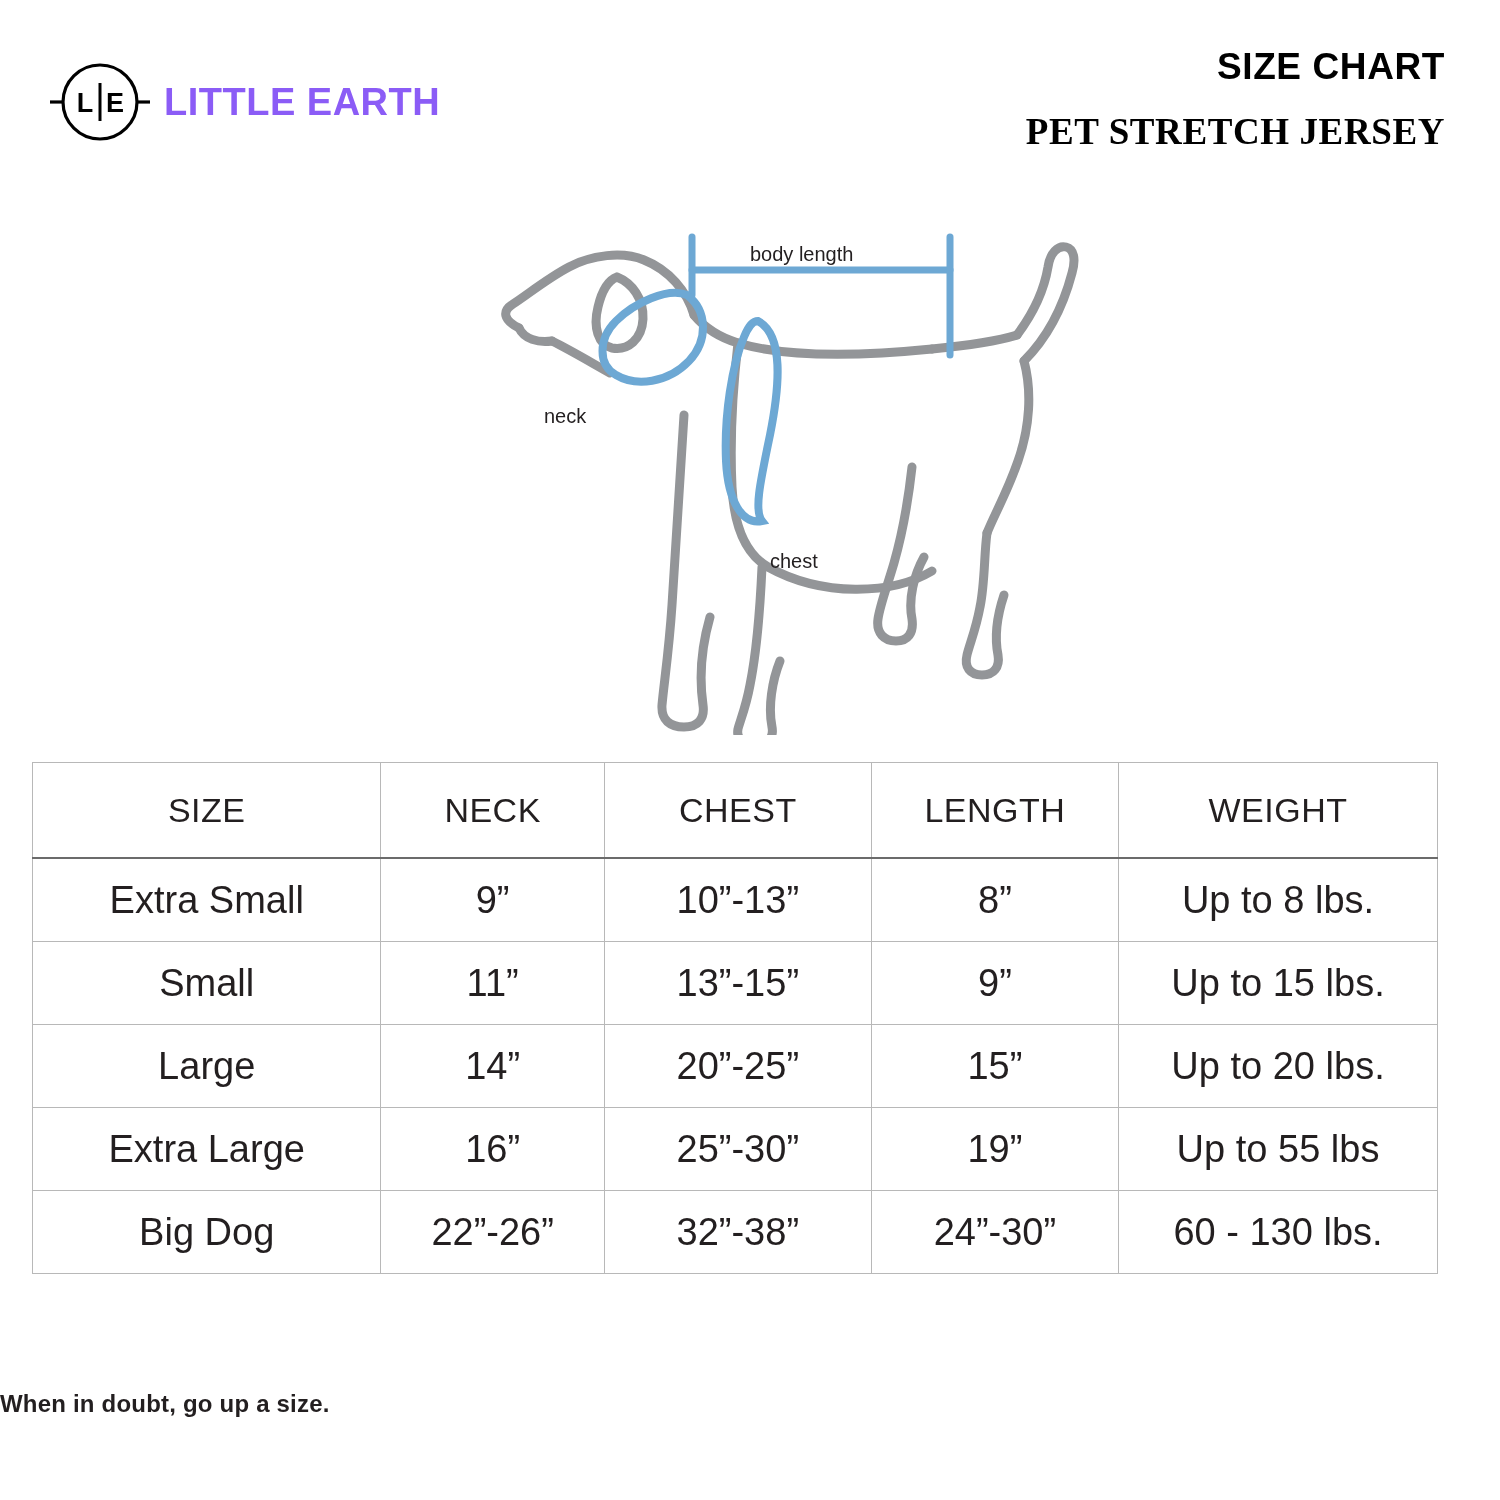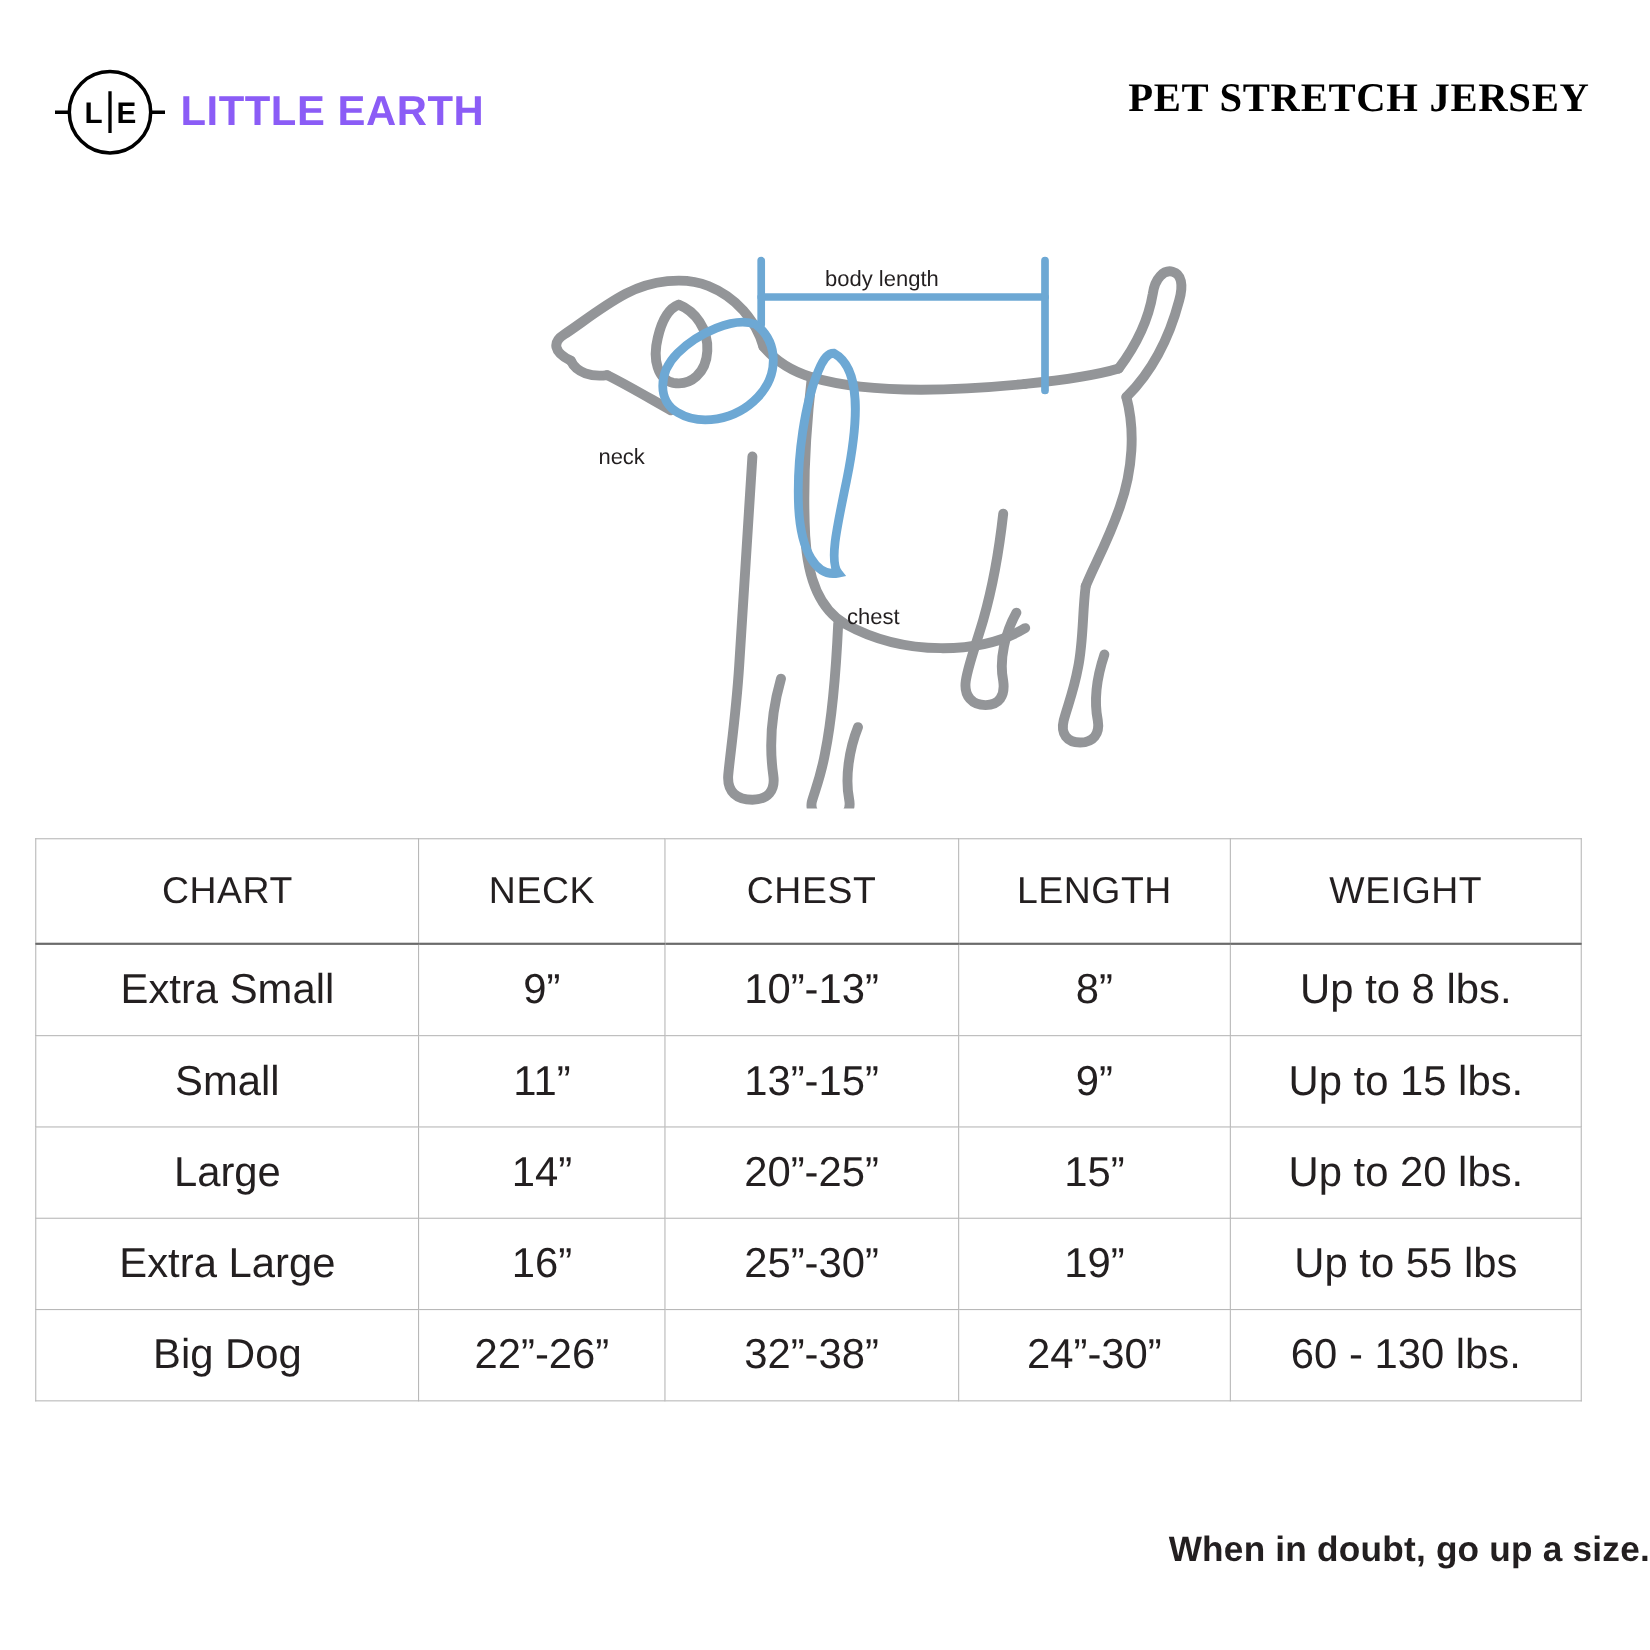--- a/index.html
+++ b/index.html
@@ -125,26 +125,25 @@
   col.c-chest { width: 19%; }
   col.c-length { width: 17.6%; }
   col.c-weight { width: 22.7%; }
 
   
   .footer {
     position: absolute;
     left: 0;
     right: 0;
     top: 1390px;
-    text-align: right;
-    font-size: 32px;
+    text-align: left;
+    font-size: 24px;
     font-weight: bold;
     color: #231f20;
     letter-spacing: 0.2px;
-    padding-left: 26px;
   }
 </style>
 </head>
 <body>
 
 <div class="page">
 
   <div class="header">
 
     <div class="brand">
@@ -155,20 +154,21 @@
           <line x1="86.5" y1="50" x2="100" y2="50" stroke="#000" stroke-width="3.2"></line>
           <line x1="50" y1="31" x2="50" y2="69" stroke="#000" stroke-width="3"></line>
           <text x="35" y="60" font-family="Liberation Sans, sans-serif" font-size="27" font-weight="bold" fill="#000" text-anchor="middle">L</text>
           <text x="65" y="60" font-family="Liberation Sans, sans-serif" font-size="27" font-weight="bold" fill="#000" text-anchor="middle">E</text>
         </svg>
       </div>
       <div class="brand-name">LITTLE EARTH</div>
     </div>
 
     <div class="title-block">
+      <div class="line1">SIZE CHART</div>
       <div class="line2">PET STRETCH JERSEY</div>
     </div>
   </div>
 
   <div class="illustration">
     <svg width="1500" height="520" viewBox="0 0 1500 520" aria-hidden="true">
       <g fill="none" stroke="#939598" stroke-width="9" stroke-linejoin="round" stroke-linecap="round">
 
         <path d="M487 113 C471 105 470 96 481 89 C495 80 516 63 537 52 C560 40 590 36 612 45
                  C637 55 655 76 662 100"></path>
@@ -225,21 +225,21 @@
     <table class="size-chart">
       <colgroup>
         <col class="c-size">
           <col class="c-neck">
           <col class="c-chest">
           <col class="c-length">
           <col class="c-weight">
       </colgroup>
       <thead>
         <tr>
-          <th>CHART</th>
+          <th>SIZE</th>
           <th>NECK</th>
           <th>CHEST</th>
           <th>LENGTH</th>
           <th>WEIGHT</th>
         </tr>
       </thead>
       <tbody>
         <tr>
           <td>Extra Small</td>
           <td>9”</td>

